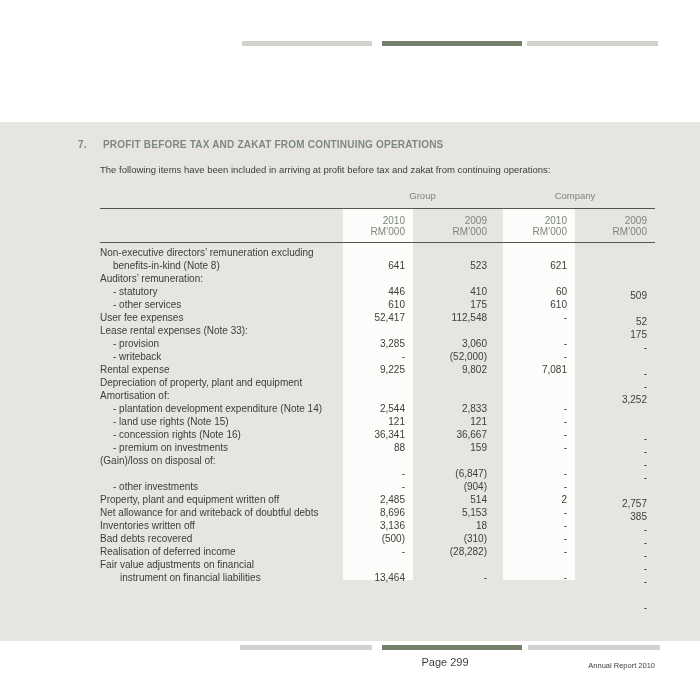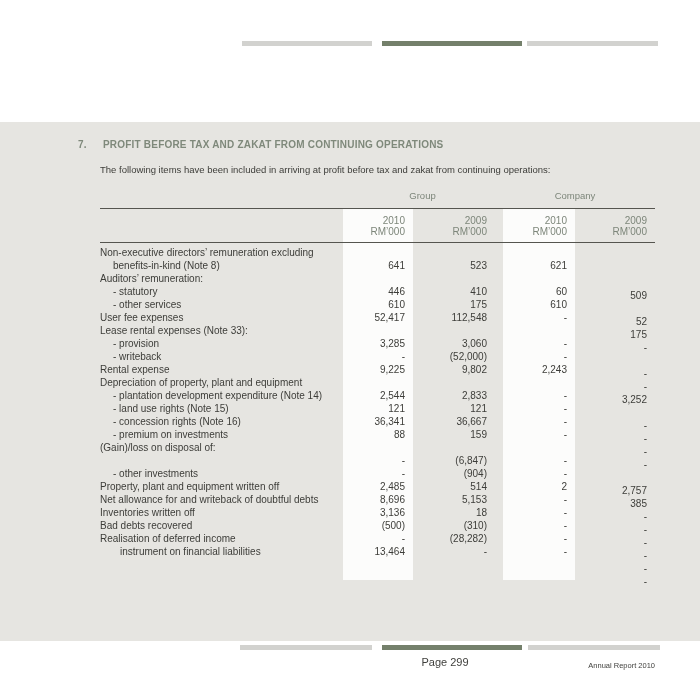--- a/index.html
+++ b/index.html
@@ -177,25 +177,32 @@
             <div class="label ind1">- writeback</div>
             <div class="v v1">-</div>
             <div class="v v2">(52,000)</div>
             <div class="v v3">-</div>
             <div class="v v4">-</div>
           </div>
           <div class="row">
             <div class="label">Rental expense</div>
             <div class="v v1">9,225</div>
             <div class="v v2">9,802</div>
-            <div class="v v3">2,243</div>
+            <div class="v v3">7,081</div>
             <div class="v v4">3,252</div>
           </div>
           <div class="row">
             <div class="label">Depreciation of property, plant and equipment</div>
+            <div class="v v1"></div>
+            <div class="v v2"></div>
+            <div class="v v3"></div>
+            <div class="v v4"></div>
+          </div>
+          <div class="row">
+            <div class="label">Amortisation of:</div>
             <div class="v v1"></div>
             <div class="v v2"></div>
             <div class="v v3"></div>
             <div class="v v4"></div>
           </div>
           <div class="row">
             <div class="label ind1">- plantation development expenditure (Note 14)</div>
             <div class="v v1">2,544</div>
             <div class="v v2">2,833</div>
             <div class="v v3">-</div>
@@ -271,20 +278,27 @@
             <div class="v v4">-</div>
           </div>
           <div class="row">
             <div class="label">Realisation of deferred income</div>
             <div class="v v1">-</div>
             <div class="v v2">(28,282)</div>
             <div class="v v3">-</div>
             <div class="v v4">-</div>
           </div>
           <div class="row">
+            <div class="label">Fair value adjustments on financial</div>
+            <div class="v v1"></div>
+            <div class="v v2"></div>
+            <div class="v v3"></div>
+            <div class="v v4"></div>
+          </div>
+          <div class="row">
             <div class="label ind2">instrument on financial liabilities</div>
             <div class="v v1">13,464</div>
             <div class="v v2">-</div>
             <div class="v v3">-</div>
             <div class="v v4">-</div>
           </div>
         </div>
     </div>
   </div>
 

